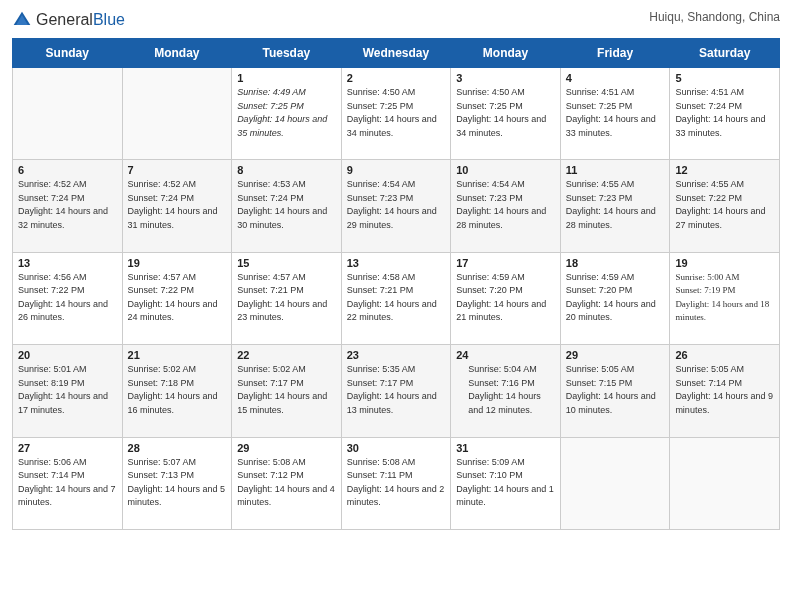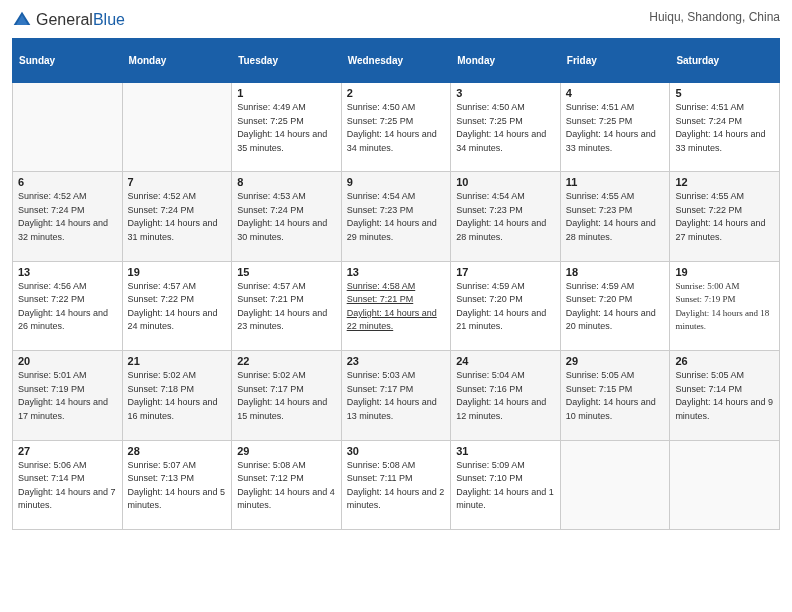--- a/index.html
+++ b/index.html
@@ -50,24 +50,24 @@
     .calendar {
       flex: 1;
       border: 1px solid #ccc;
       border-collapse: collapse;
       width: 100%;
       table-layout: fixed;
     }
     .calendar th {
       background-color: #1a5fa8;
       color: #fff;
-      font-size: 10px;
+      font-size: 12px;
       font-weight: bold;
-      text-align: left;
-      padding: 16px 6px;
+      text-align: center;
+      padding: 7px 6px;
       border: 1px solid #1a5fa8;
     }
     .calendar td {
       vertical-align: top;
       border: 1px solid #ccc;
       padding: 4px 5px;
       font-size: 9.5px;
       color: #333;
       background: #fff;
       height: 88px;
@@ -125,21 +125,21 @@
         <th>Friday</th>
         <th>Saturday</th>
       </tr>
     </thead>
     <tbody id="calendar-body">
     <tr>
           <td class="empty-cell"></td>
           <td class="empty-cell"></td>
           <td>
             <span class="day-number">1</span>
-            <div class="day-info" style="white-space: pre-line;">Sunrise: 4:49 AM
+            <div class="day-info" style="white-space: pre-line; font-style: italic;">Sunrise: 4:49 AM
 Sunset: 7:25 PM
 Daylight: 14 hours and 35 minutes.</div>
           </td>
           <td>
             <span class="day-number">2</span>
             <div class="day-info" style="white-space: pre-line;">Sunrise: 4:50 AM
 Sunset: 7:25 PM
 Daylight: 14 hours and 34 minutes.</div>
           </td>
           <td>
@@ -219,21 +219,21 @@
 Daylight: 14 hours and 24 minutes.</div>
           </td>
           <td>
             <span class="day-number">15</span>
             <div class="day-info" style="white-space: pre-line;">Sunrise: 4:57 AM
 Sunset: 7:21 PM
 Daylight: 14 hours and 23 minutes.</div>
           </td>
           <td>
             <span class="day-number">13</span>
-            <div class="day-info" style="white-space: pre-line; text-decoration: underline;">Sunrise: 4:58 AM
+            <div class="day-info" style="white-space: pre-line;">Sunrise: 4:58 AM
 Sunset: 7:21 PM
 Daylight: 14 hours and 22 minutes.</div>
           </td>
           <td>
             <span class="day-number">17</span>
             <div class="day-info" style="white-space: pre-line;">Sunrise: 4:59 AM
 Sunset: 7:20 PM
 Daylight: 14 hours and 21 minutes.</div>
           </td>
           <td>
@@ -246,44 +246,44 @@
             <span class="day-number">19</span>
             <div class="day-info" style="white-space: pre-line; font-family: Liberation Serif, serif;">Sunrise: 5:00 AM
 Sunset: 7:19 PM
 Daylight: 14 hours and 18 minutes.</div>
           </td>
         </tr>
         <tr>
           <td>
             <span class="day-number">20</span>
             <div class="day-info" style="white-space: pre-line;">Sunrise: 5:01 AM
-Sunset: 7:19 PM
+Sunset: 8:19 PM
 Daylight: 14 hours and 17 minutes.</div>
           </td>
           <td>
             <span class="day-number">21</span>
             <div class="day-info" style="white-space: pre-line;">Sunrise: 5:02 AM
 Sunset: 7:18 PM
 Daylight: 14 hours and 16 minutes.</div>
           </td>
           <td>
             <span class="day-number">22</span>
             <div class="day-info" style="white-space: pre-line;">Sunrise: 5:02 AM
 Sunset: 7:17 PM
 Daylight: 14 hours and 15 minutes.</div>
           </td>
           <td>
             <span class="day-number">23</span>
-            <div class="day-info" style="white-space: pre-line;">Sunrise: 5:03 AM
+            <div class="day-info" style="white-space: pre-line;">Sunrise: 5:35 AM
 Sunset: 7:17 PM
 Daylight: 14 hours and 13 minutes.</div>
           </td>
           <td>
             <span class="day-number">24</span>
-            <div class="day-info" style="white-space: pre-line;">Sunrise: 5:04 AM
+            <div class="day-info" style="white-space: pre-line; margin-left: 12px;">Sunrise: 5:04 AM
 Sunset: 7:16 PM
 Daylight: 14 hours and 12 minutes.</div>
           </td>
           <td>
             <span class="day-number">29</span>
             <div class="day-info" style="white-space: pre-line;">Sunrise: 5:05 AM
 Sunset: 7:15 PM
 Daylight: 14 hours and 10 minutes.</div>
           </td>
           <td>

